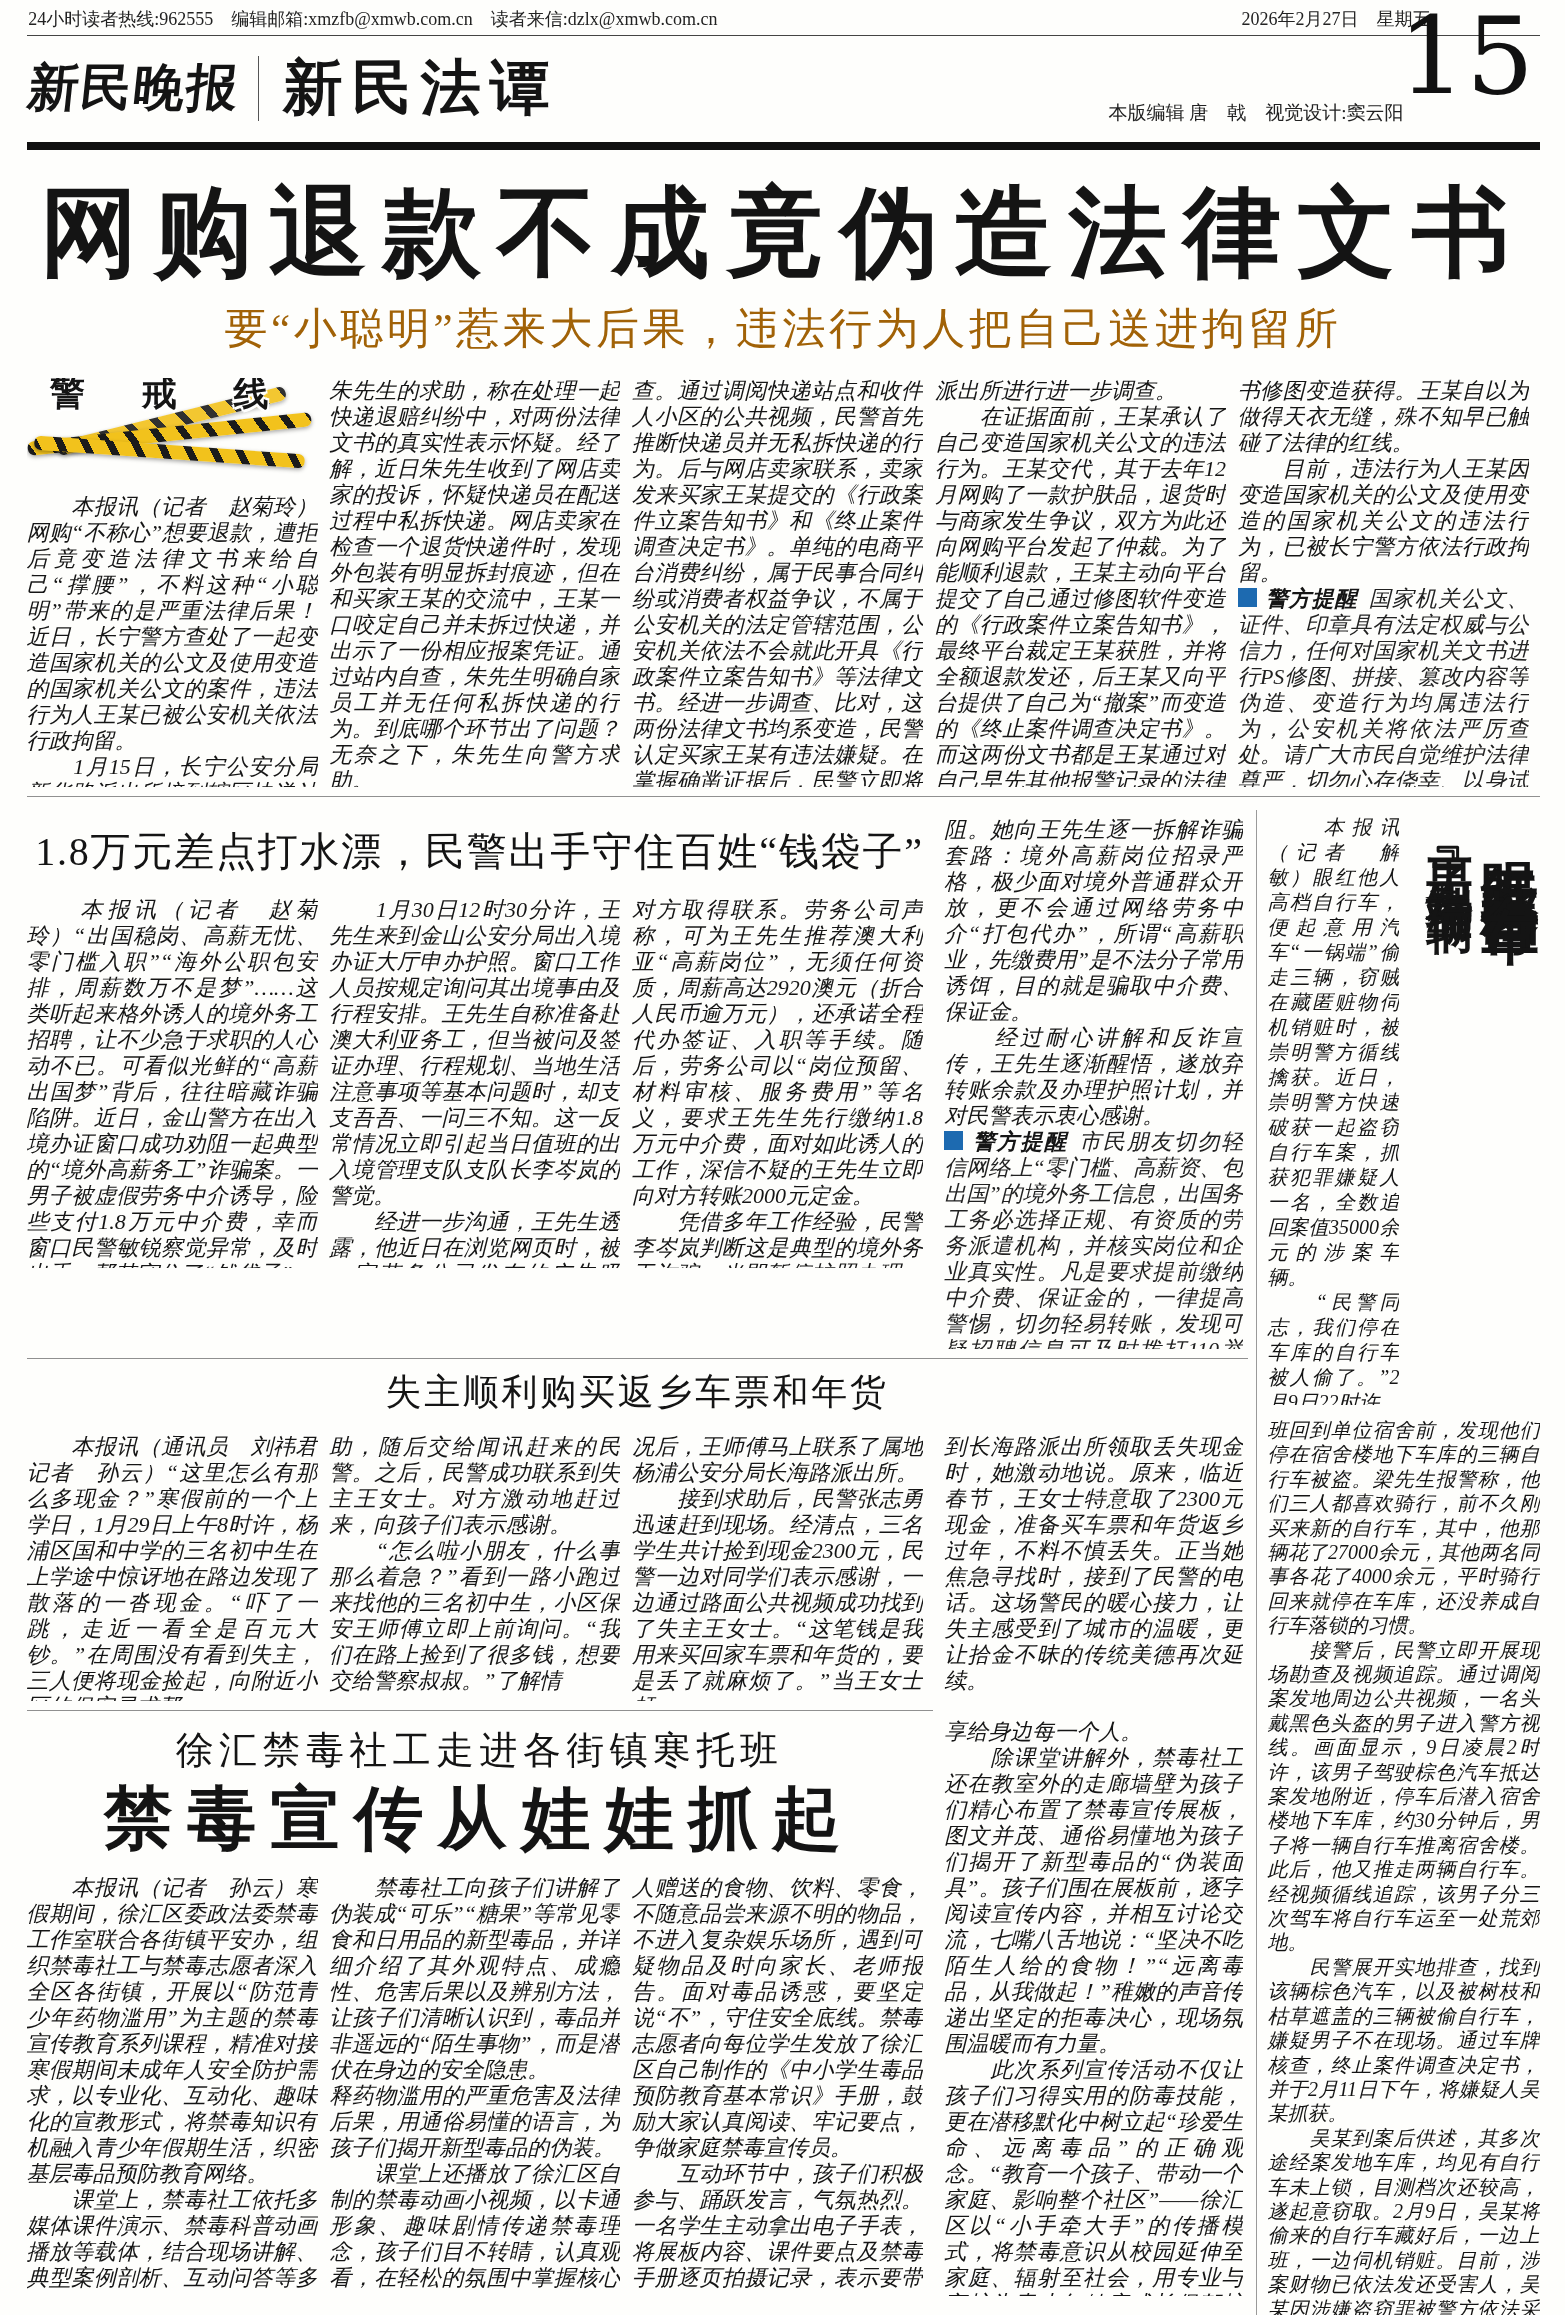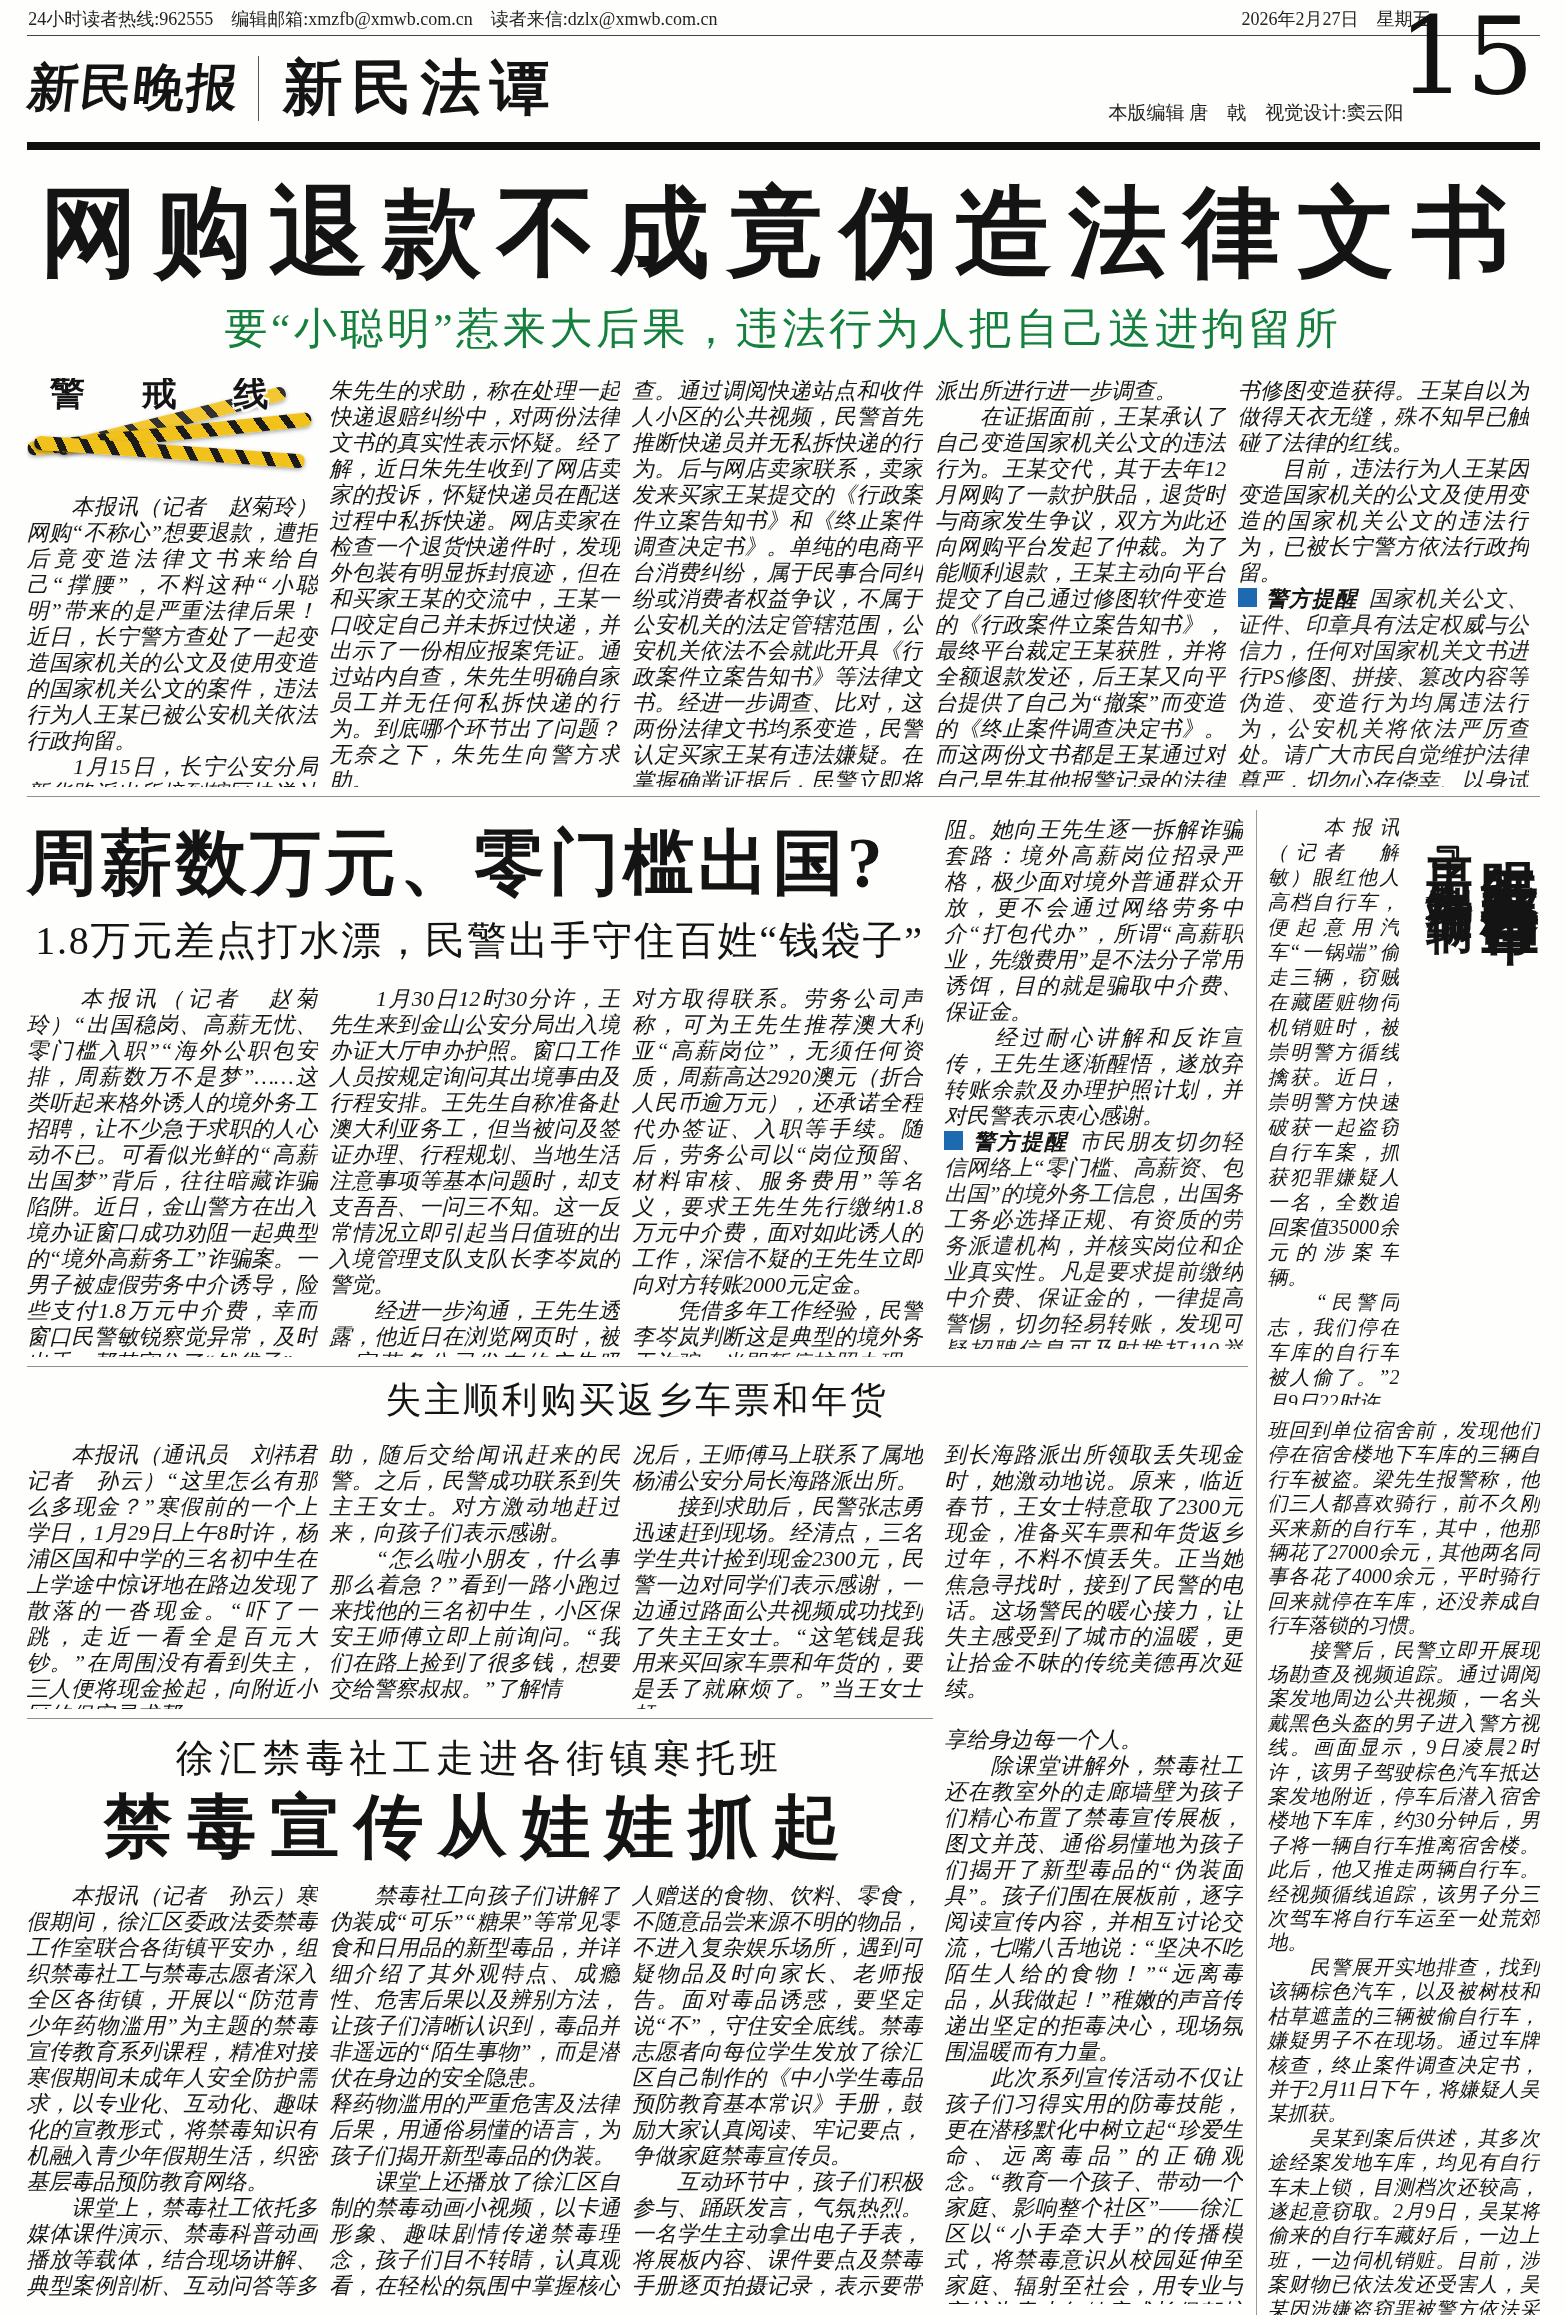--- a/index.html
+++ b/index.html
@@ -27,21 +27,21 @@
   .cols{display:flex;gap:11.8px;}
   .thin-rule{border:0;border-top:0.9px solid #909090;margin:9px 0;}
   .rem-bullet{display:inline-block;width:19px;height:19px;background:#1d6ab0;
               margin-right:8.1px;vertical-align:-0.9px;}
   .rem-label{font-weight:700;font-family:"Liberation Sans","DejaVu Sans",sans-serif;margin-right:11px;}
   .reminder{text-indent:0;}
   .rem-txt{color:#222;}
   
   .a1-headline{font-size:98px;font-weight:900;text-align:center;letter-spacing:16.3px;
                font-family:"Liberation Sans","DejaVu Sans",sans-serif;margin:23.5px 0 5.4px;line-height:1.2;}
-  .a1-subtitle{font-size:43px;text-align:center;letter-spacing:3.6px;margin:9px 0 20px;color:#15803d;}
+  .a1-subtitle{font-size:43px;text-align:center;letter-spacing:3.6px;margin:9px 0 20px;color:#a16207;}
   .a1-cols{height:409px;}
   
   .badge{position:relative;width:289px;height:101px;margin:1.8px 0 12.7px;}
   .tape{position:absolute;height:13.6px;border-radius:6.3px;
         background:repeating-linear-gradient(60deg,#1b1b1b 0 7.2px,#f2c21c 7.2px 22.6px);
         box-shadow:0 1.8px 4.5px rgba(0,0,0,.35);}
   .tape1{width:285px;top:47px;left:0;transform:rotate(-6deg);}
   .tape2{width:271px;top:65px;left:7.2px;transform:rotate(4deg);}
   .tape3{width:235px;top:34px;left:27px;transform:rotate(-14deg);opacity:.9;}
   .badge-text{position:relative;z-index:2;text-align:center;font-size:35px;font-weight:900;
@@ -144,21 +144,20 @@
     </div>
 
     <hr class="thin-rule">
 
     <div class="lower">
 
       <div class="lower-left">
 
         <div class="a2-wrap">
           <div class="a2-left">
-            <h2 class="a2-headline">周薪数万元、零门槛出国?</h2>
             <div class="a2-subtitle">1.8万元差点打水漂，民警出手守住百姓“钱袋子”</div>
             <div class="cols a2-cols body-txt">
               <div class="col" style="width:291px">
                   <p class="para">　　本报讯（记者　赵菊玲）“出国稳岗、高薪无忧、零门槛入职”“海外公职包安排，周薪数万不是梦”……这类听起来格外诱人的境外务工招聘，让不少急于求职的人心动不已。可看似光鲜的“高薪出国梦”背后，往往暗藏诈骗陷阱。近日，金山警方在出入境办证窗口成功劝阻一起典型的“境外高薪务工”诈骗案。一男子被虚假劳务中介诱导，险些支付1.8万元中介费，幸而窗口民警敏锐察觉异常，及时出手，帮其守住了“钱袋子”。</p>
                 </div>
               <div class="col" style="width:291px">
                   <p class="para">　　1月30日12时30分许，王先生来到金山公安分局出入境办证大厅申办护照。窗口工作人员按规定询问其出境事由及行程安排。王先生自称准备赴澳大利亚务工，但当被问及签证办理、行程规划、当地生活注意事项等基本问题时，却支支吾吾、一问三不知。这一反常情况立即引起当日值班的出入境管理支队支队长李岑岚的警觉。</p>
                   <p class="para">　　经进一步沟通，王先生透露，他近日在浏览网页时，被一家劳务公司发布的广告吸引，随即主动与</p>
                 </div>
               <div class="col" style="width:291px">

